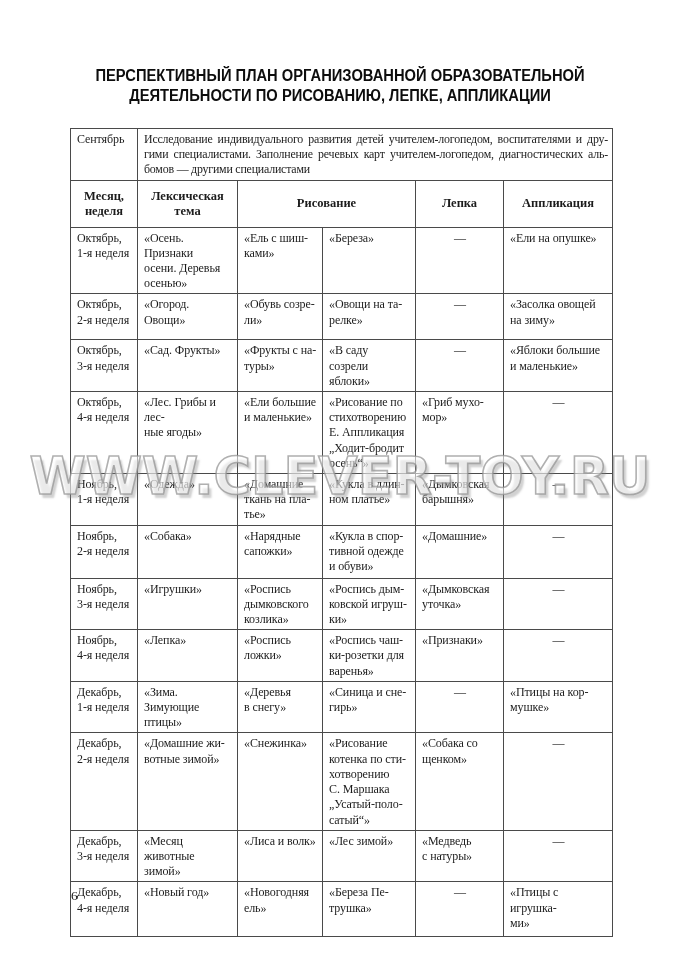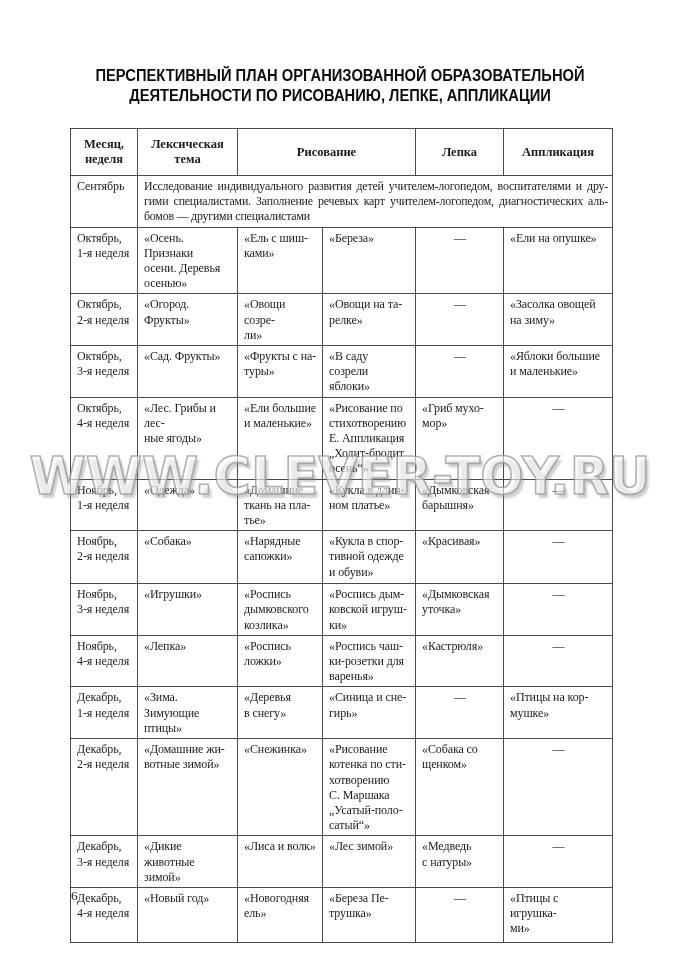--- a/index.html
+++ b/index.html
@@ -58,54 +58,54 @@
   <table class="plan">
     <colgroup>
       <col style="width:67px">
         <col style="width:100px">
         <col style="width:85px">
       <col style="width:93px">
         <col style="width:88px">
         <col style="width:109px">
     </colgroup>
     <tbody>
-        <tr style="height:47px">
+        <tr style="height:48px">
+      <td class="cell month">Сентябрь</td>
+      <td class="cell sept" colspan="5">
+        <div class="jline">Исследование индивидуального развития детей учителем-логопедом, воспитателями и дру-</div>
+        <div class="jline">гими специалистами. Заполнение речевых карт учителем-логопедом, диагностических аль-</div>
+        <div>бомов — другими специалистами</div>
+      </td>
+    </tr>
+    <tr style="height:47px">
       <th>Месяц,
 неделя</th>
       <th>Лексическая
 тема</th>
       <th colspan="2">Рисование</th>
       <th>Лепка</th>
       <th>Аппликация</th>
     </tr>
-    <tr style="height:48px">
-      <td class="cell month">Сентябрь</td>
-      <td class="cell sept" colspan="5">
-        <div class="jline">Исследование индивидуального развития детей учителем-логопедом, воспитателями и дру-</div>
-        <div class="jline">гими специалистами. Заполнение речевых карт учителем-логопедом, диагностических аль-</div>
-        <div>бомов — другими специалистами</div>
-      </td>
-    </tr>
     <tr style="height:47px">
       <td class="cell month">Октябрь,
 1-я неделя</td>
       <td class="cell">«Осень. Признаки
 осени. Деревья
 осенью»</td>
       <td class="cell">«Ель с шиш-
 ками»</td>
       <td class="cell">«Береза»</td>
       <td class="cell dash">—</td>
       <td class="cell">«Ели на опушке»</td>
     </tr>
     <tr style="height:46px">
       <td class="cell month">Октябрь,
 2-я неделя</td>
-      <td class="cell">«Огород. Фрукты»</td>
-      <td class="cell">«Овощи созре-
+      <td class="cell">«Огород. Овощи»</td>
+      <td class="cell">«Обувь созре-
 ли»</td>
       <td class="cell">«Овощи на та-
 релке»</td>
       <td class="cell dash">—</td>
       <td class="cell">«Засолка овощей
 на зиму»</td>
     </tr>
     <tr style="height:44px">
       <td class="cell month">Октябрь,
 3-я неделя</td>
@@ -149,21 +149,21 @@
     </tr>
     <tr style="height:53px">
       <td class="cell month">Ноябрь,
 2-я неделя</td>
       <td class="cell">«Собака»</td>
       <td class="cell">«Нарядные
 сапожки»</td>
       <td class="cell">«Кукла в спор-
 тивной одежде
 и обуви»</td>
-      <td class="cell">«Красивая»</td>
+      <td class="cell">«Домашние»</td>
       <td class="cell dash">—</td>
     </tr>
     <tr style="height:47px">
       <td class="cell month">Ноябрь,
 3-я неделя</td>
       <td class="cell">«Игрушки»</td>
       <td class="cell">«Роспись
 дымковского
 козлика»</td>
       <td class="cell">«Роспись дым-
@@ -175,21 +175,21 @@
     </tr>
     <tr style="height:43px">
       <td class="cell month">Ноябрь,
 4-я неделя</td>
       <td class="cell">«Лепка»</td>
       <td class="cell">«Роспись
 ложки»</td>
       <td class="cell">«Роспись чаш-
 ки-розетки для
 варенья»</td>
-      <td class="cell">«Кастрюля»</td>
+      <td class="cell">«Признаки»</td>
       <td class="cell dash">—</td>
     </tr>
     <tr style="height:47px">
       <td class="cell month">Декабрь,
 1-я неделя</td>
       <td class="cell">«Зима. Зимующие
 птицы»</td>
       <td class="cell">«Деревья
 в снегу»</td>
       <td class="cell">«Синица и сне-
@@ -210,21 +210,21 @@
 С. Маршака
 „Усатый-поло-
 сатый“»</td>
       <td class="cell">«Собака со
 щенком»</td>
       <td class="cell dash">—</td>
     </tr>
     <tr style="height:47px">
       <td class="cell month">Декабрь,
 3-я неделя</td>
-      <td class="cell">«Дикие животные
+      <td class="cell">«Месяц животные
 зимой»</td>
       <td class="cell">«Лиса и волк»</td>
       <td class="cell">«Лес зимой»</td>
       <td class="cell">«Медведь
 с натуры»</td>
       <td class="cell dash">—</td>
     </tr>
     <tr style="height:55px">
       <td class="cell month">Декабрь,
 4-я неделя</td>

